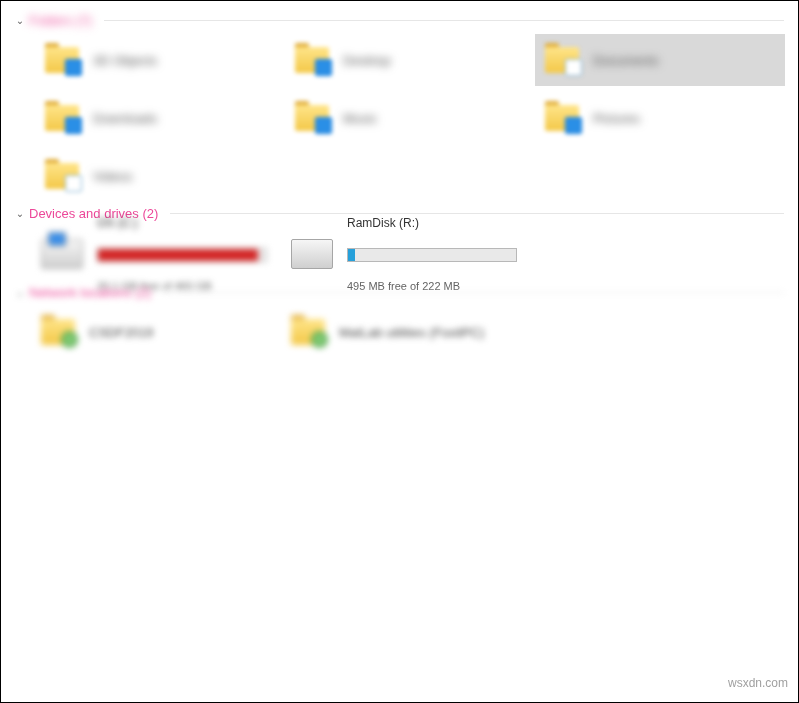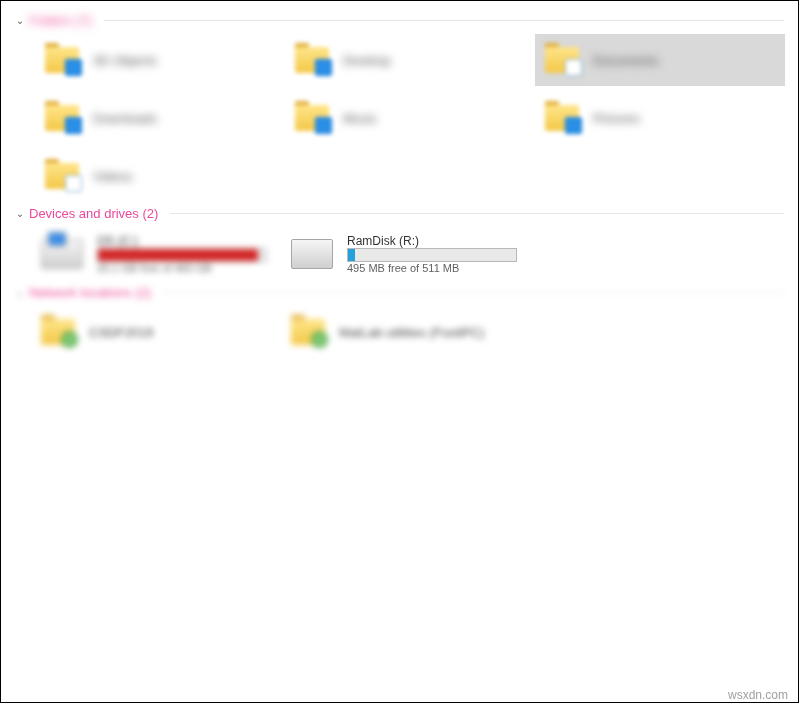--- a/index.html
+++ b/index.html
@@ -119,21 +119,21 @@
   position: relative;
 }
 .drive-icon.pc::before {
   content:"";
   position:absolute; top:-8px; left:6px;
   width:16px; height:12px;
   background:#3a8fea;
   border:1px solid #888;
   border-radius:1px;
 }
-.drive-info { display: flex; flex-direction: column; gap: 0; flex:1; }
+.drive-info { display: flex; flex-direction: column; gap: 18px; flex:1; }
 .drive-label { font-size: 12px; color:#333; }
 .drive-bar {
   width: 170px; height: 14px;
   border: 1px solid #b8b8b8;
   background: #e9e9e9;
   position: relative;
 }
 .drive-bar .fill {
   position: absolute; top:0; left:0; bottom:0;
   background: #26a0da;
@@ -155,21 +155,21 @@
   padding: 6px 6px;
   height: 52px;
   cursor: pointer;
   filter: blur(3px);
 }
 .net-item .folder-icon { flex-shrink:0; }
 .net-label { font-size: 13px; color:#444; }
 
 .watermark {
   position: absolute;
-  bottom: 0; right: 10px;
+  bottom: 12px; right: 10px;
   font-size: 12px;
   color: #a0a0a0;
 }
 </style>
 </head>
 <body>
 
 <div class="content">
 
   <div class="section-header">
@@ -254,21 +254,21 @@
         <div class="drive-free">20.1 GB free of 465 GB</div>
       </div>
     </div>
     <div class="drive">
       <div class="drive-icon"></div>
       <div class="drive-info">
         <div class="drive-label">RamDisk (R:)</div>
         <div class="drive-bar">
             <div class="fill" style="width:4%"></div>
           </div>
-        <div class="drive-free">495 MB free of 511 MB</div>
+        <div class="drive-free">495 MB free of 222 MB</div>
       </div>
     </div>
   </div>
 
   <div class="section-header" style="filter:blur(3px)">
     <span class="chevron">⌄</span>
     <span class="label">Network locations (2)</span>
     <div class="section-line"></div>
   </div>
 

